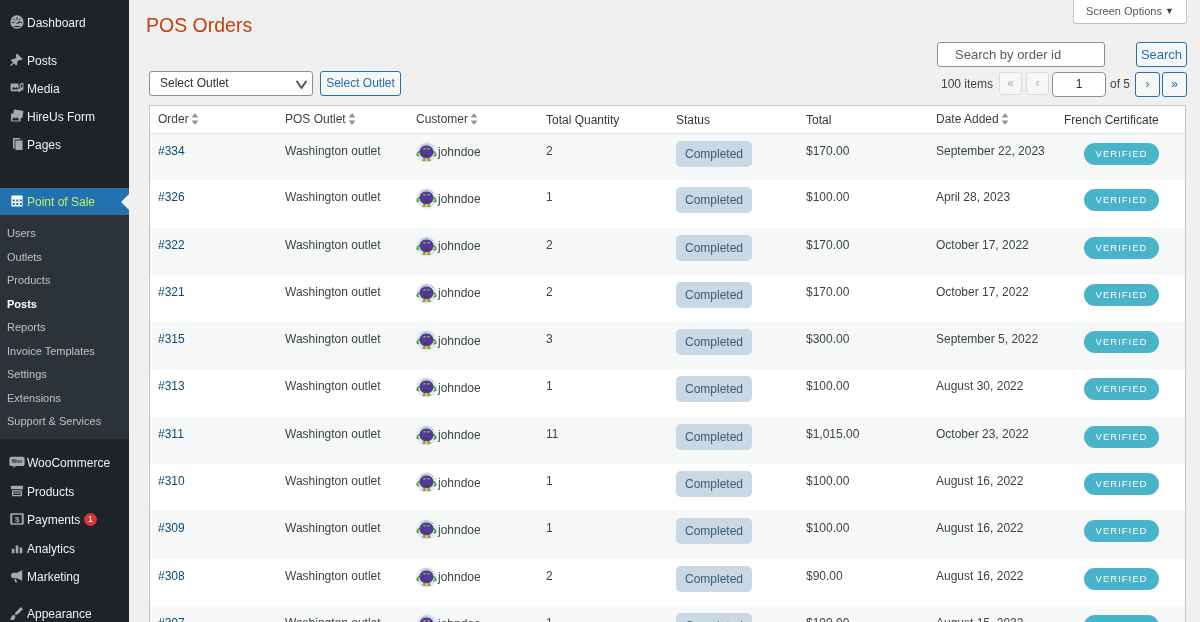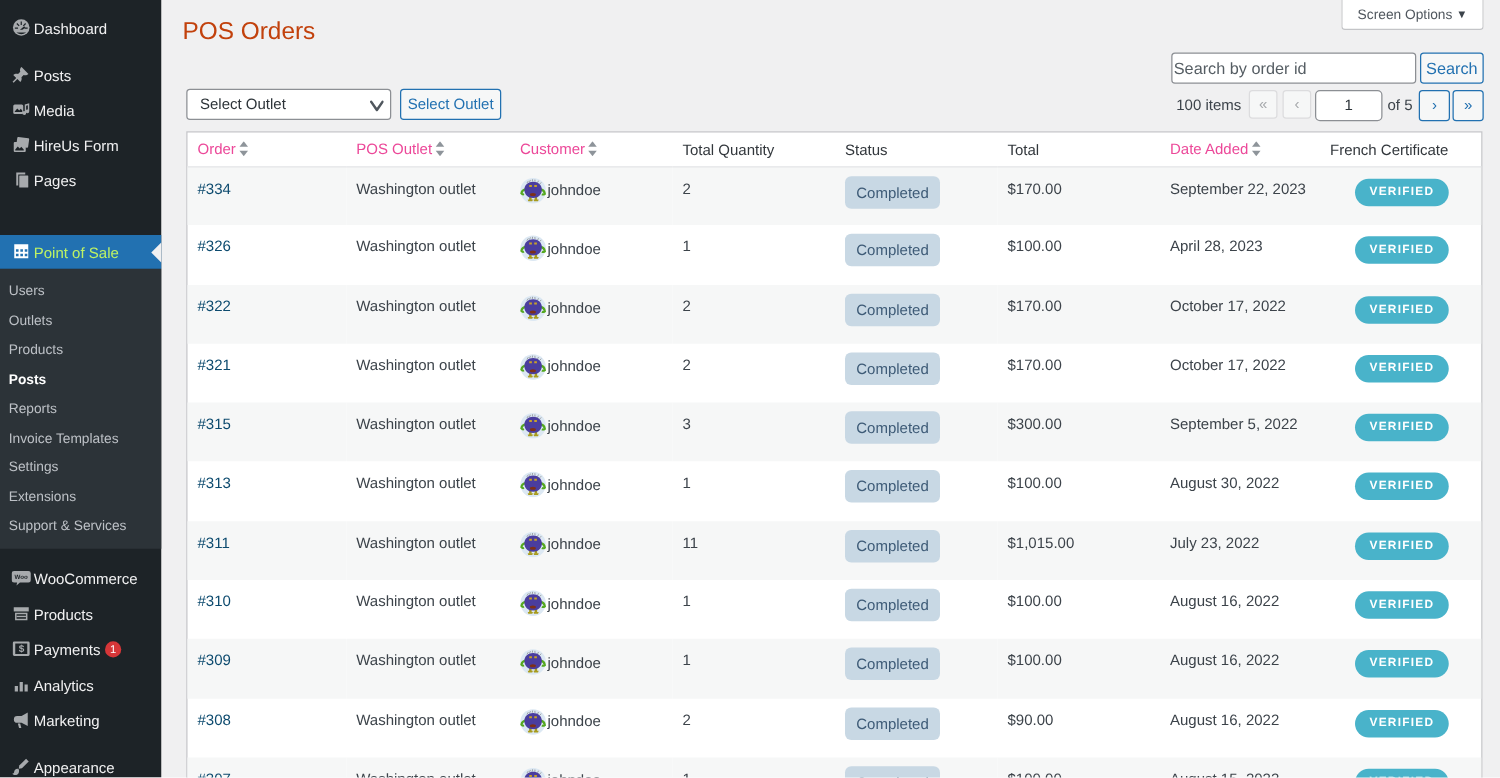--- a/index.html
+++ b/index.html
@@ -12,43 +12,43 @@
 .mi .t{position:absolute;left:27px;top:7px;white-space:nowrap}
 .mi.active{background:#2271b1;color:#bef264}
 .mi.active:after{content:"";position:absolute;right:0;top:50%;margin-top:-8px;border:8px solid transparent;border-right-color:#f0f0f1}
 .mi.active svg{fill:#fff}
 .sub{position:absolute;left:7px;font-size:11px;color:#bdc1c6;white-space:nowrap}
 .sub.cur{color:#fff;font-weight:bold}
 .badge{display:inline-block;position:absolute;left:84px;top:7px;background:#d63638;color:#fff;border-radius:7px;min-width:13px;height:13px;line-height:13px;text-align:center;font-size:9px;padding:0 1px}
 #screenopt{position:absolute;left:1073px;top:0;width:114px;height:24px;background:#fff;border:1px solid #c3c4c7;border-top:none;border-radius:0 0 3px 3px;font-size:11px;color:#50575e;text-align:center;line-height:22px}
 #h1{position:absolute;left:146px;top:14px;font-size:19.5px;color:#c2410c}
 .inp{position:absolute;background:#fff;border:1px solid #8c8f94;border-radius:3px;font-size:12px;color:#2c3338}
-#search-inp{left:937px;top:42px;width:196px;height:25px;line-height:23px;padding-left:1px;color:#555d63;font-size:13px}
+#search-inp{left:937px;top:42px;width:168px;height:25px;line-height:23px;padding-left:17px;color:#555d63;font-size:13px}
 .btn{position:absolute;background:#f6f7f7;border:1px solid #2271b1;border-radius:3px;color:#2271b1;font-size:12px;text-align:center}
 #search-btn{left:1136px;top:42px;width:51px;height:25px;line-height:23px;font-size:13px}
 #select{left:149px;top:71px;width:164px;height:25px;line-height:23px;padding-left:10px}
 #select svg{position:absolute;right:5px;top:8px}
 #selbtn{left:320px;top:71px;width:81px;height:25px;line-height:23px}
 #items{position:absolute;left:941px;top:77px;font-size:12px;color:#3c434a}
 .pg{position:absolute;top:72px;width:23px;height:23px;line-height:21px;font-size:12px}
 .pg.dis{border-color:#dcdcde;color:#a7aaad;background:#f6f7f7}
 #pginp{left:1052px;top:71.5px;width:54px;height:25px;text-align:center;line-height:23px;border-radius:4px}
 #of5{position:absolute;left:1110px;top:77px;font-size:12px;color:#3c434a}
 #tablewrap{position:absolute;left:149px;top:105px;width:1037px;background:#fff;border:1px solid #c3c4c7}
 table{border-collapse:collapse;table-layout:fixed;width:1035px}
 th{height:27px;font-size:12px;font-weight:normal;color:#32373c;text-align:left;padding:2px 0 0 8px;border-bottom:1px solid #e3e5e8}
-th.s{color:#ec4899}
+th.s{color:#404040}
 td{height:47.3px;vertical-align:top;font-size:12px;color:#3c434a;padding:10px 0 0 8px}
 tr.alt td{background:#f6f7f7}
 a{color:#0c4a6e;text-decoration:none}
 .arrows{display:inline-block;vertical-align:-2px;margin-left:2px}
 .cust{display:flex;align-items:center;margin-top:-2px}
 .cust svg{margin-right:1px}
 .status{display:inline-block;width:76px;height:26px;background:#c8d8e4;border-radius:5px;color:#3e5b77;text-align:center;line-height:26px;font-size:12px;margin-top:-3px}
-.verified{display:inline-block;margin-left:20px;margin-top:-1px;width:75px;height:22px;background:#49b3ca;border-radius:11px;color:#fff;text-align:center;line-height:22px;font-size:9.5px;font-weight:bold;letter-spacing:1px}
+.verified{display:inline-block;margin-left:20px;margin-top:-1px;width:75px;height:22px;background:#49b3ca;border-radius:11px;color:#fff;text-align:center;line-height:22px;font-size:9.5px;font-weight:normal;letter-spacing:1px}
 </style>
 </head>
 <body>
 <div id="sidebar">
 <div id="submenu-bg"></div>
 <div class="mi" style="top:47px">
       <svg viewBox="0 0 20 20" fill="#a7aaad">
         <path d="M10.8 2.6 l6.4 6.4 c-1.3 1.3 -3.1 1.7 -4.8 1.1 l-2.2 2.2 c0.5 1.7 0.1 3.5 -1.1 4.8 l-3-3 -3.7 3.7 -1.1-1.1 3.7-3.7 -3-3 c1.3-1.2 3.1-1.6 4.8-1.1 l2.2-2.2 c-0.6-1.7-0.2-3.5 1.1-4.8 z"></path>
       </svg>
       <span class="t">Posts</span>
@@ -396,21 +396,21 @@
 <rect x="7.4" y="6" width="2.1" height="1.6" fill="#c9a227"></rect>
 <rect x="11.4" y="6" width="2.1" height="1.6" fill="#c9a227"></rect>
 <ellipse cx="10.3" cy="13.6" rx="2.4" ry="1.2" fill="#7d3018"></ellipse>
 </svg>
               <span>johndoe</span>
             </div>
           </td>
 <td>11</td>
 <td><span class="status">Completed</span></td>
 <td>$1,015.00</td>
-<td>July 23, 2022</td>
+<td>October 23, 2022</td>
 <td><span class="verified">VERIFIED</span></td>
 </tr>
 <tr>
 <td><a>#310</a></td>
 <td>Washington outlet</td>
 <td>
             <div class="cust">
               <svg width="21" height="21" viewBox="0 0 21 21">
 <circle cx="10.5" cy="10.5" r="10.2" fill="#dce8f3"></circle>
 <g stroke="#777" stroke-width="0.5" fill="none">

